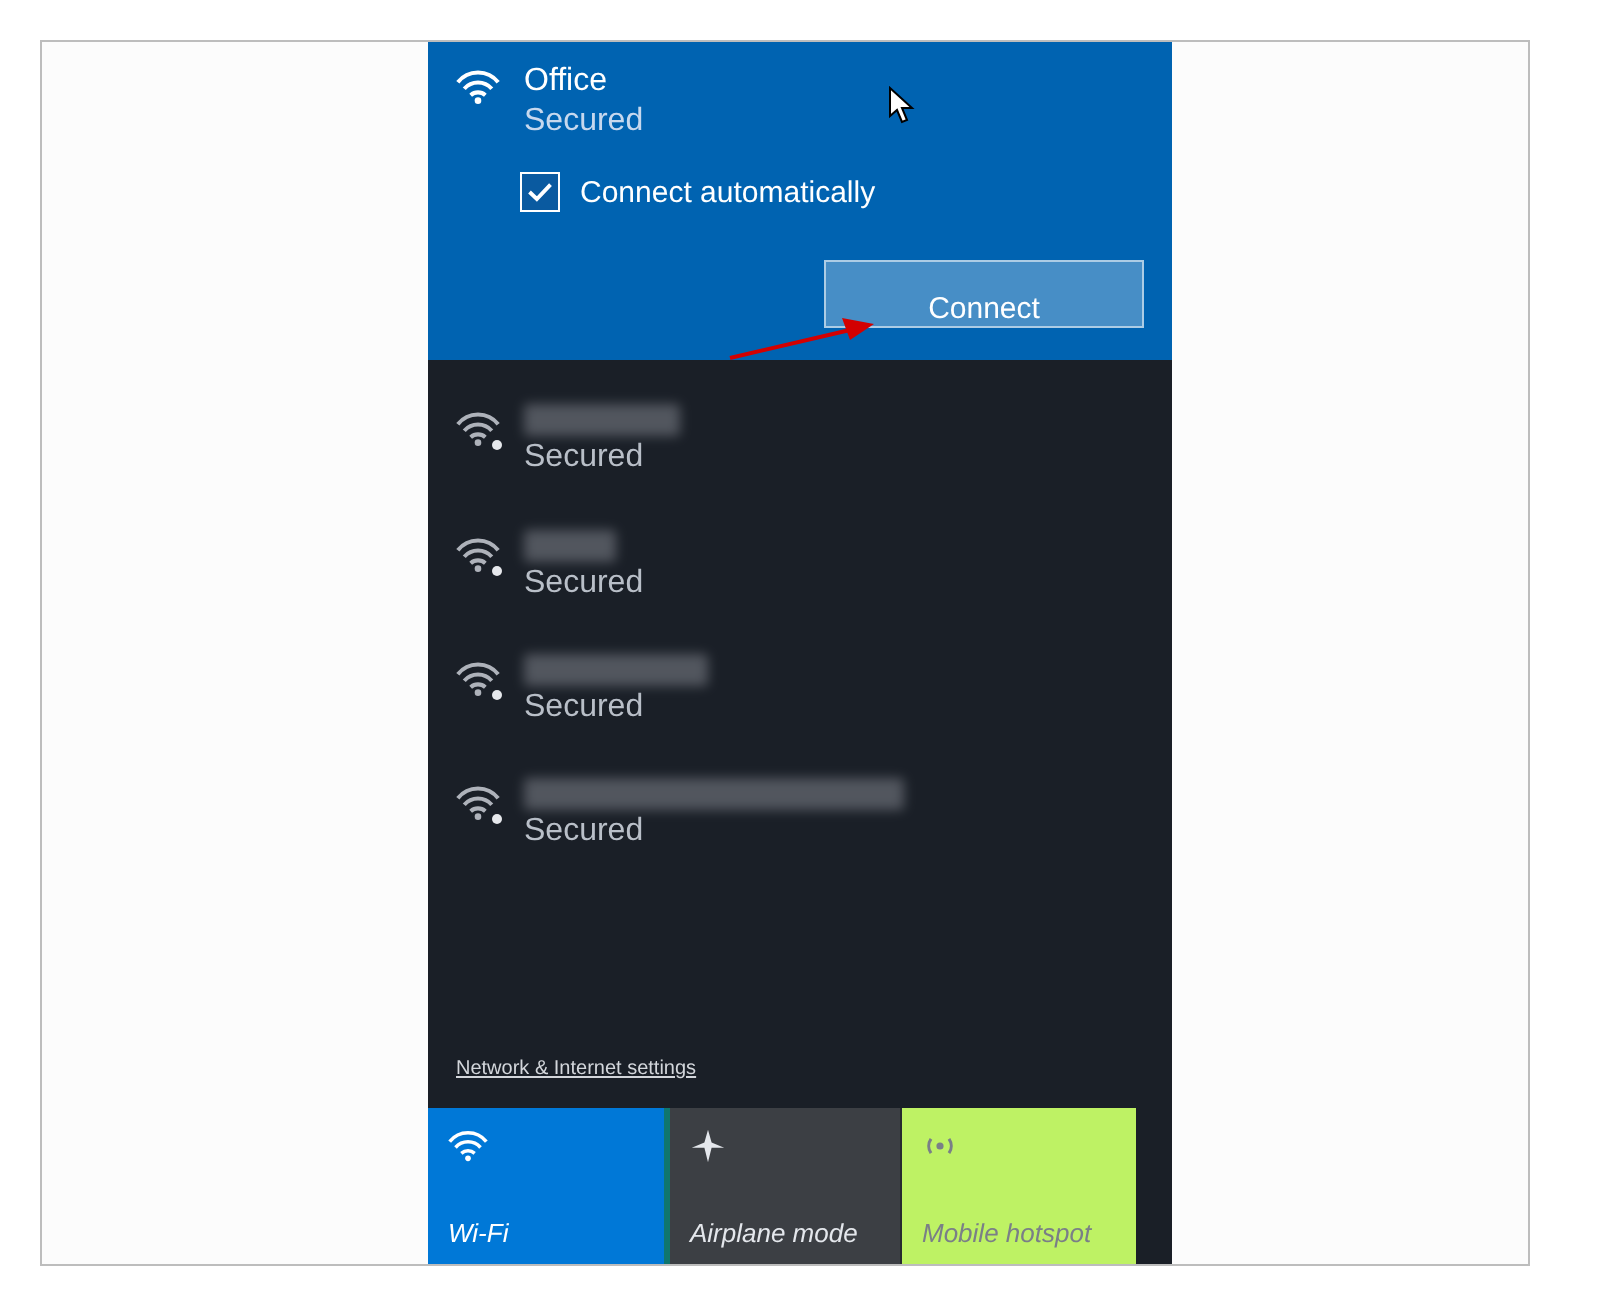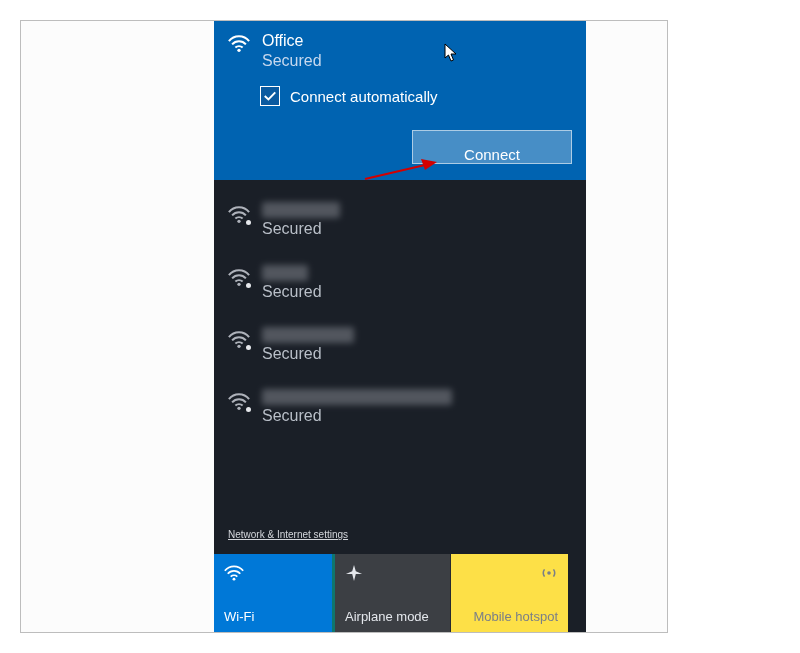--- a/index.html
+++ b/index.html
@@ -7,21 +7,21 @@
     font-family: "Segoe UI", -apple-system, sans-serif;
     background: #ffffff;
     width: 800px;
     height: 653px;
     position: relative;
     overflow: hidden;
   }
   .frame {
     position: absolute;
     left: 20px; top: 20px;
-    width: 648px; height: 613px;
+    width: 745px; height: 613px;
     background: #fcfcfc;
     border: 1px solid #bdbdbd;
   }
   .panel {
     position: absolute;
     left: 193px; top: 0;
     width: 372px; height: 611px;
     background: #1a1f27;
     color: #e6e6e6;
     font-size: 14.5px;
@@ -109,24 +109,24 @@
   }
   .tile {
     flex: 0 0 118px;
     display: flex;
     flex-direction: column;
     justify-content: flex-start;
     padding: 10px 10px 8px 10px;
     position: relative;
     cursor: pointer;
   }
-  .tile .tlabel { margin-top: auto; font-size: 13px; }
+  .tile .tlabel { margin-top: auto; font-size: 13px; font-style: italic; }
   .tile-wifi { background: #0078d7; color: #ffffff; }
   .tile-air  { background: #3c3f44; color: #e4e7ec; border-left: 3px solid #0f766e; }
-  .tile-hot  { background: #fde047; color: #7a7f87; border-left: 1px solid #272a2f; align-items: flex-end; }
+  .tile-hot  { background: #bef264; color: #7a7f87; border-left: 1px solid #272a2f; }
 
   
   .cursor {
     position: absolute; left: 423px; top: 22px;
     width: 14px; height: 20px;
     pointer-events: none;
   }
   .arrow {
     position: absolute; left: 342px; top: 138px;
     width: 74px; height: 22px; pointer-events: none;

